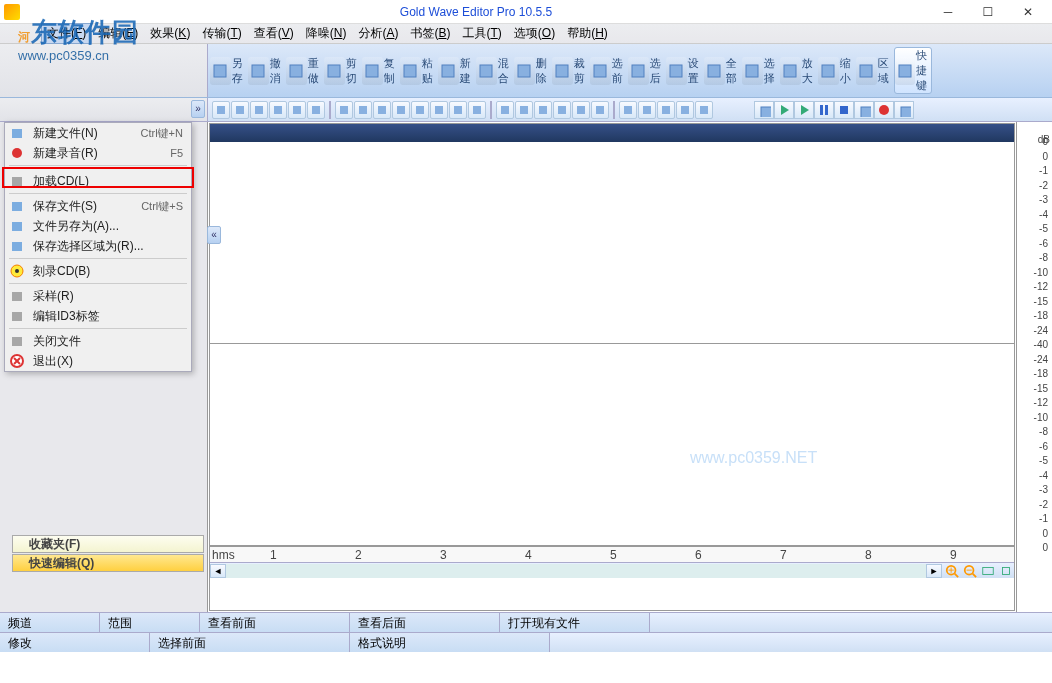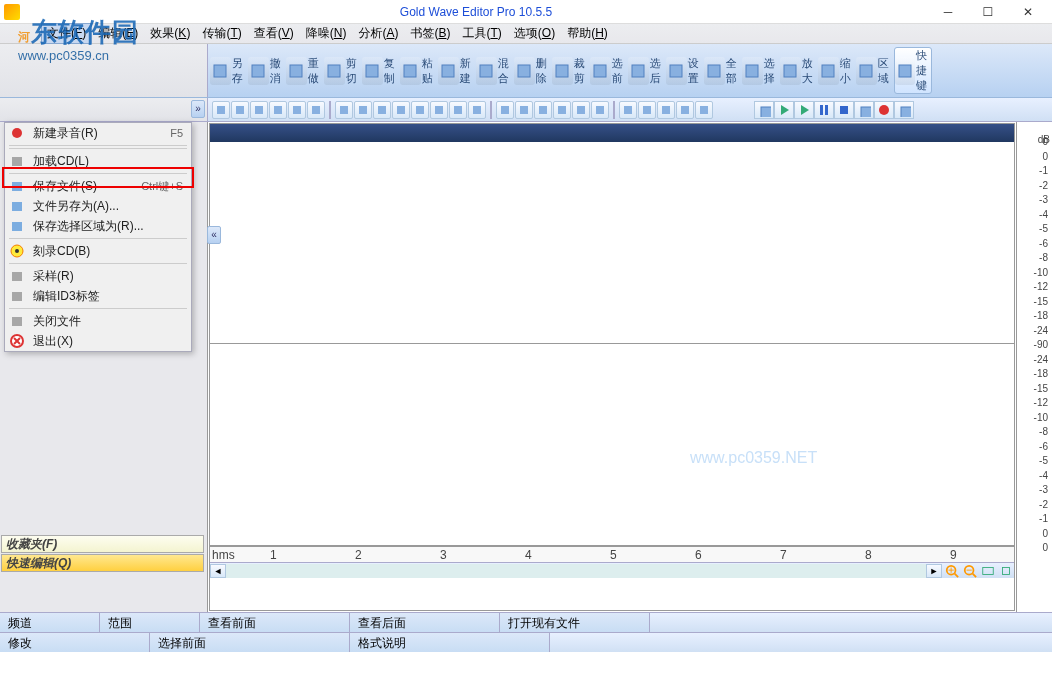--- a/index.html
+++ b/index.html
@@ -60,21 +60,21 @@
 .timeruler .unit { position: absolute; left: 2px; top: 1px;}
 .timeruler .tick { position: absolute; top: 1px;}
 .hscroll { height: 16px; background: linear-gradient(#e8f0ff,#d0e0f4); border-top: 1px solid #aac; display: flex; align-items: center;}
 .hscroll .sbbtn { width: 16px; height: 14px; background: linear-gradient(#f8faff,#d8e8f8); border: 1px solid #b0c8e0; font-size: 9px; text-align:center; line-height:12px;}
 .hscroll .sbtrack { flex: 1; height: 14px; background: #dee;}
 .hscroll .zbtn { width: 16px; height: 14px; margin-left: 2px;}
 
 .dbpane { width: 36px; background: #fff; border-left: 1px solid #999; position: relative;}
 .dbpane .dblabel { position: absolute; right: 2px; top: 12px; font-size: 10px; color: #444;}
 .dbpane .dbval { position: absolute; right: 4px; font-size: 10px; color: #444; }
-.panelbtn { height: 18px; background: linear-gradient(#fdfdf0,#f4f4d0); border: 1px solid #aaa; margin: 1px 4px 0 1px; padding-left: 4px; line-height: 16px; font-weight: bold; color: #444; font-style: italic;}
+.panelbtn { height: 18px; background: linear-gradient(#fdfdf0,#f4f4d0); border: 1px solid #aaa; margin: 1px 4px 0 12px; padding-left: 16px; line-height: 16px; font-weight: bold; color: #444;}
 .panelbtn.sel { background: linear-gradient(#ffe890,#ffd040); }
 
 .statusrow { height: 20px; background: linear-gradient(#e8f0ff,#d0e0f4); border-top: 1px solid #aac; display: flex;}
 .statuscell { border-right: 1px solid #aac; padding: 2px 8px; text-align: left; flex-shrink: 0;}
 .statusrow.r1 .statuscell { width: 100px; background: linear-gradient(#dce8f9,#c8ddf4);}
 .statusrow.r1 .statuscell.wide { width: 150px; }
 .statusrow.r2 .statuscell { width: 200px; background: linear-gradient(#dce8f9,#c8ddf4);}
 .statusrow.r2 .statuscell.narrow { width: 150px;}
 
 .leftbottom { position: absolute; bottom: 40px; left: 0; width: 208px; }
@@ -444,20 +444,29 @@
             <rect x="4" y="4" width="12" height="12" fill="#88b0e0" stroke="#5080c0"></rect>
           </svg>
         </div>
       </div>
     </div>
 </div>
 
 <div class="mainarea">
   <div class="leftpane">
     <div class="dropdown" id="filemenu">
+        <div class="ddrow">
+          <span class="ddicon">
+            <svg width="14" height="14" viewBox="0 0 14 14">
+              <rect x="2" y="3" width="10" height="9" fill="#4a90d9" opacity="0.7"></rect>
+            </svg>
+          </span>
+          <span class="ddtext">新建文件(N)</span>
+          <span class="ddshort">Ctrl键+N</span>
+        </div>
         <div class="ddrow">
           <span class="ddicon">
             <svg width="14" height="14" viewBox="0 0 14 14">
               <circle cx="7" cy="7" r="5" fill="#d33"></circle>
             </svg>
           </span>
           <span class="ddtext">新建录音(R)</span>
           <span class="ddshort">F5</span>
         </div>
         <div class="ddsep"></div>
@@ -600,21 +609,21 @@
         <span class="dbval" style="top: 72px;">-3</span>
         <span class="dbval" style="top: 86.5px;">-4</span>
         <span class="dbval" style="top: 101px;">-5</span>
         <span class="dbval" style="top: 115.5px;">-6</span>
         <span class="dbval" style="top: 130px;">-8</span>
         <span class="dbval" style="top: 144.5px;">-10</span>
         <span class="dbval" style="top: 159px;">-12</span>
         <span class="dbval" style="top: 173.5px;">-15</span>
         <span class="dbval" style="top: 188px;">-18</span>
         <span class="dbval" style="top: 202.5px;">-24</span>
-        <span class="dbval" style="top: 217px;">-90</span>
+        <span class="dbval" style="top: 217px;">-40</span>
         <span class="dbval" style="top: 231.5px;">-24</span>
         <span class="dbval" style="top: 246px;">-18</span>
         <span class="dbval" style="top: 260.5px;">-15</span>
         <span class="dbval" style="top: 275px;">-12</span>
         <span class="dbval" style="top: 289.5px;">-10</span>
         <span class="dbval" style="top: 304px;">-8</span>
         <span class="dbval" style="top: 318.5px;">-6</span>
         <span class="dbval" style="top: 333px;">-5</span>
         <span class="dbval" style="top: 347.5px;">-4</span>
         <span class="dbval" style="top: 362px;">-3</span>

